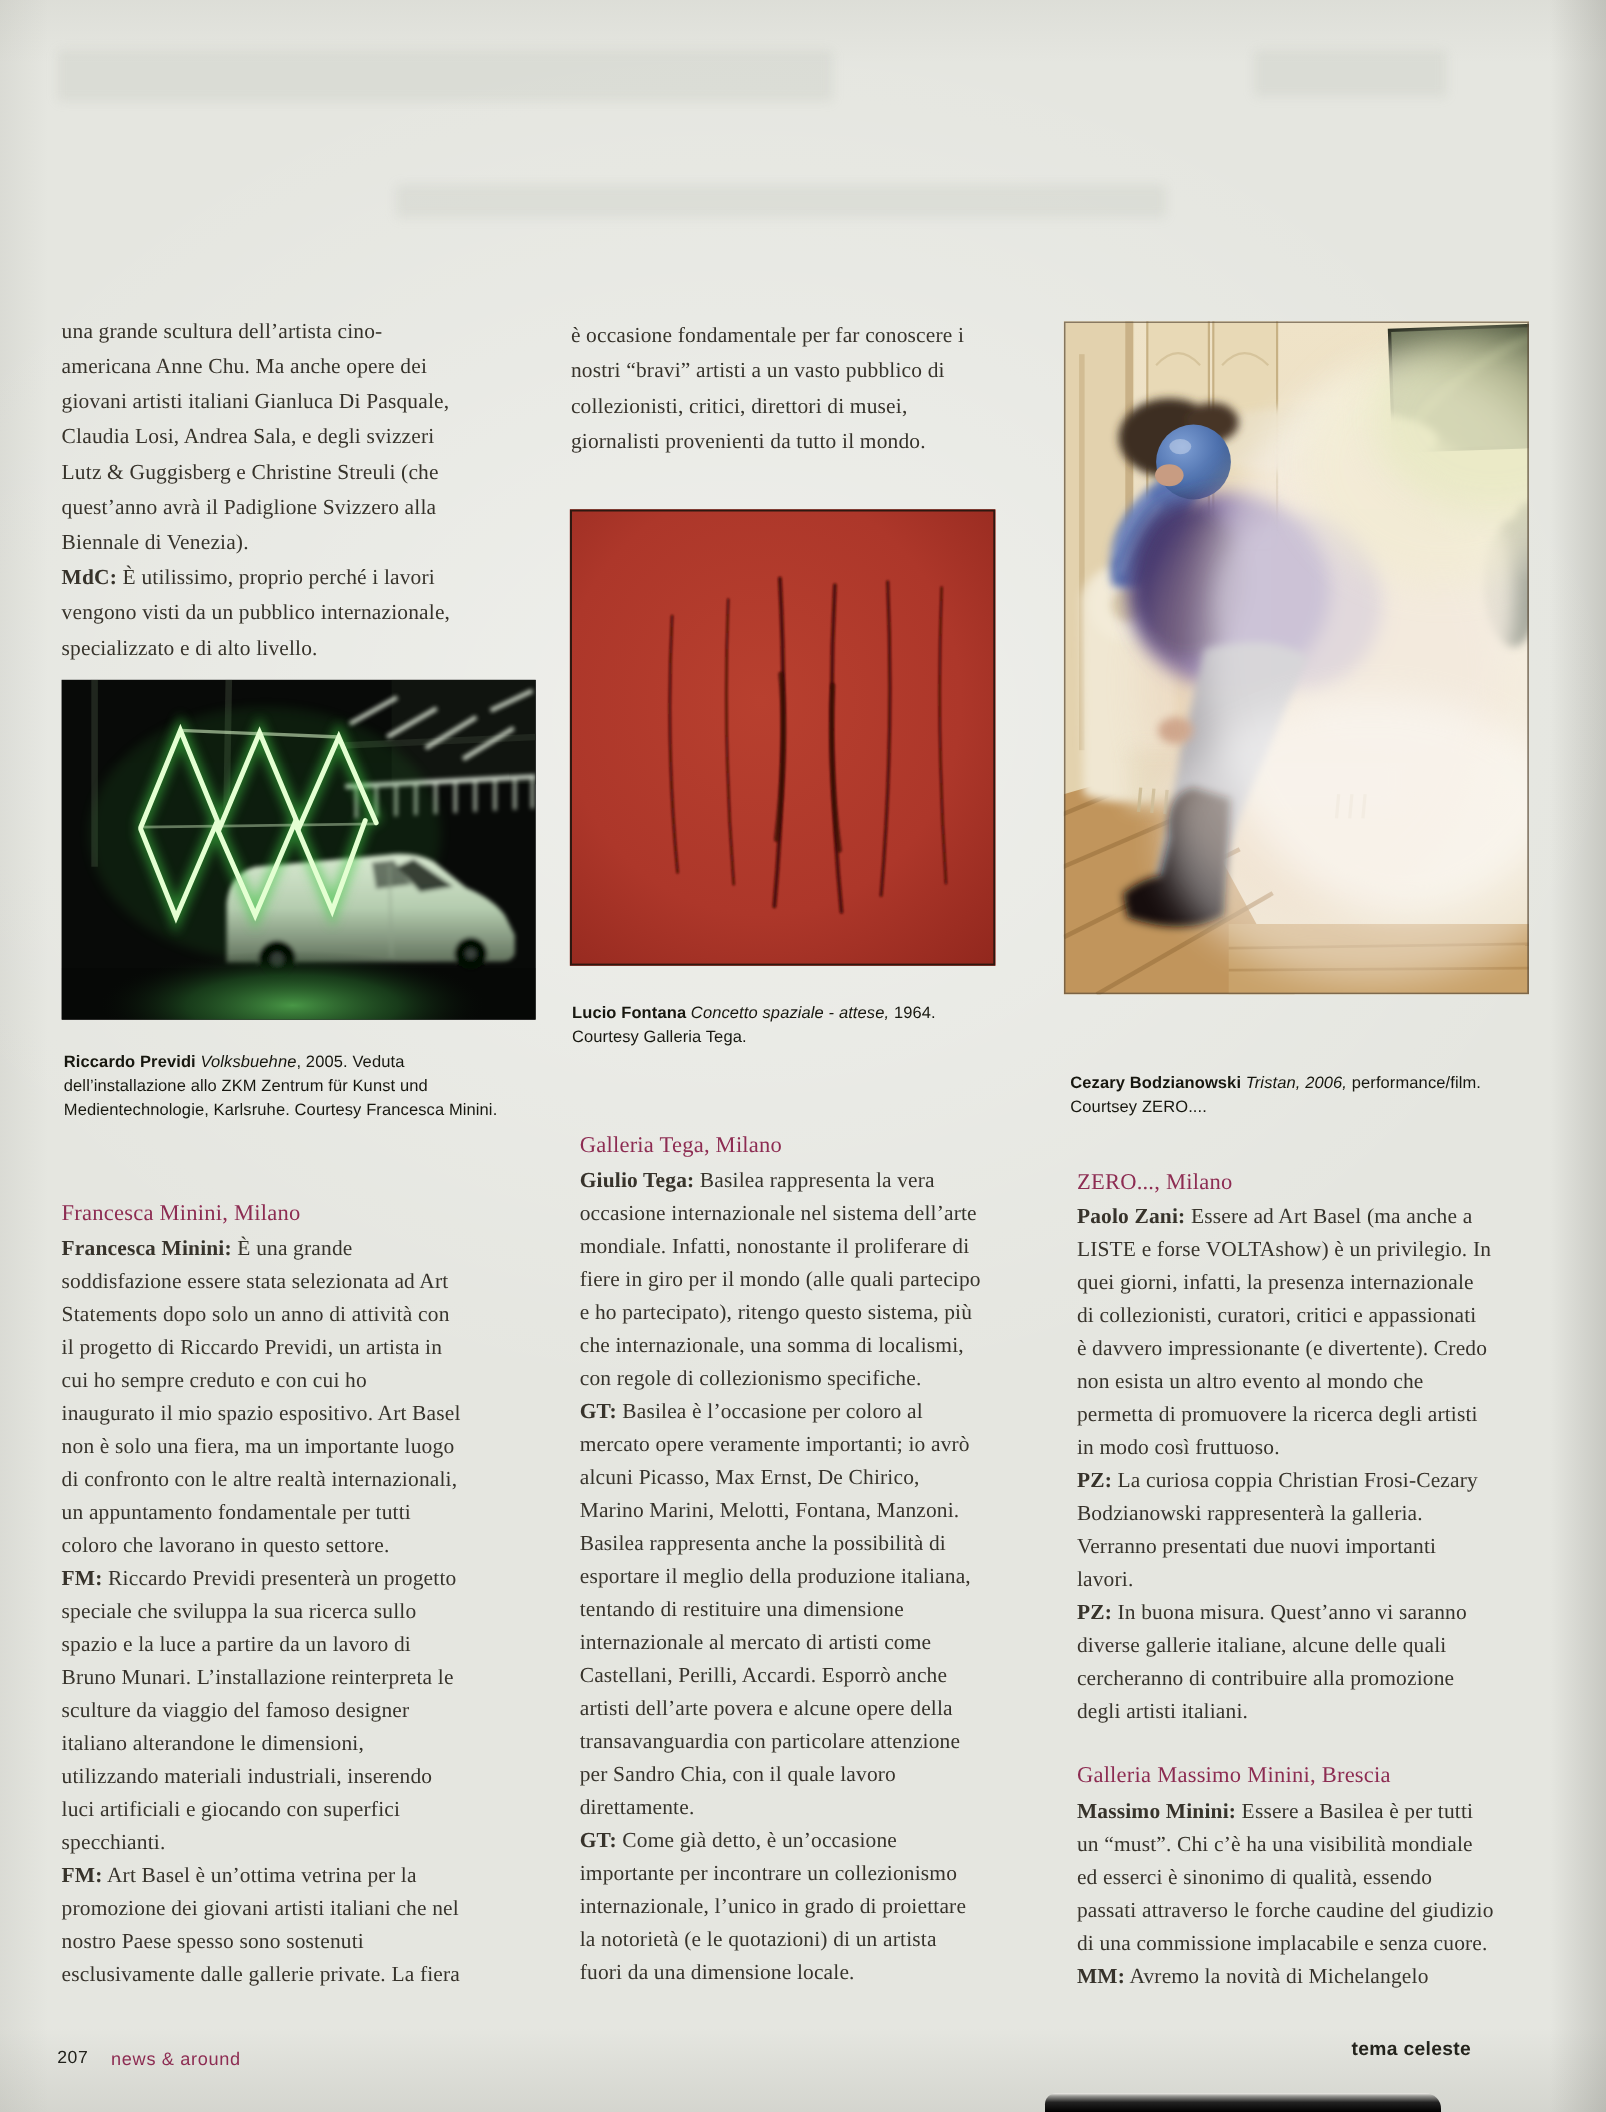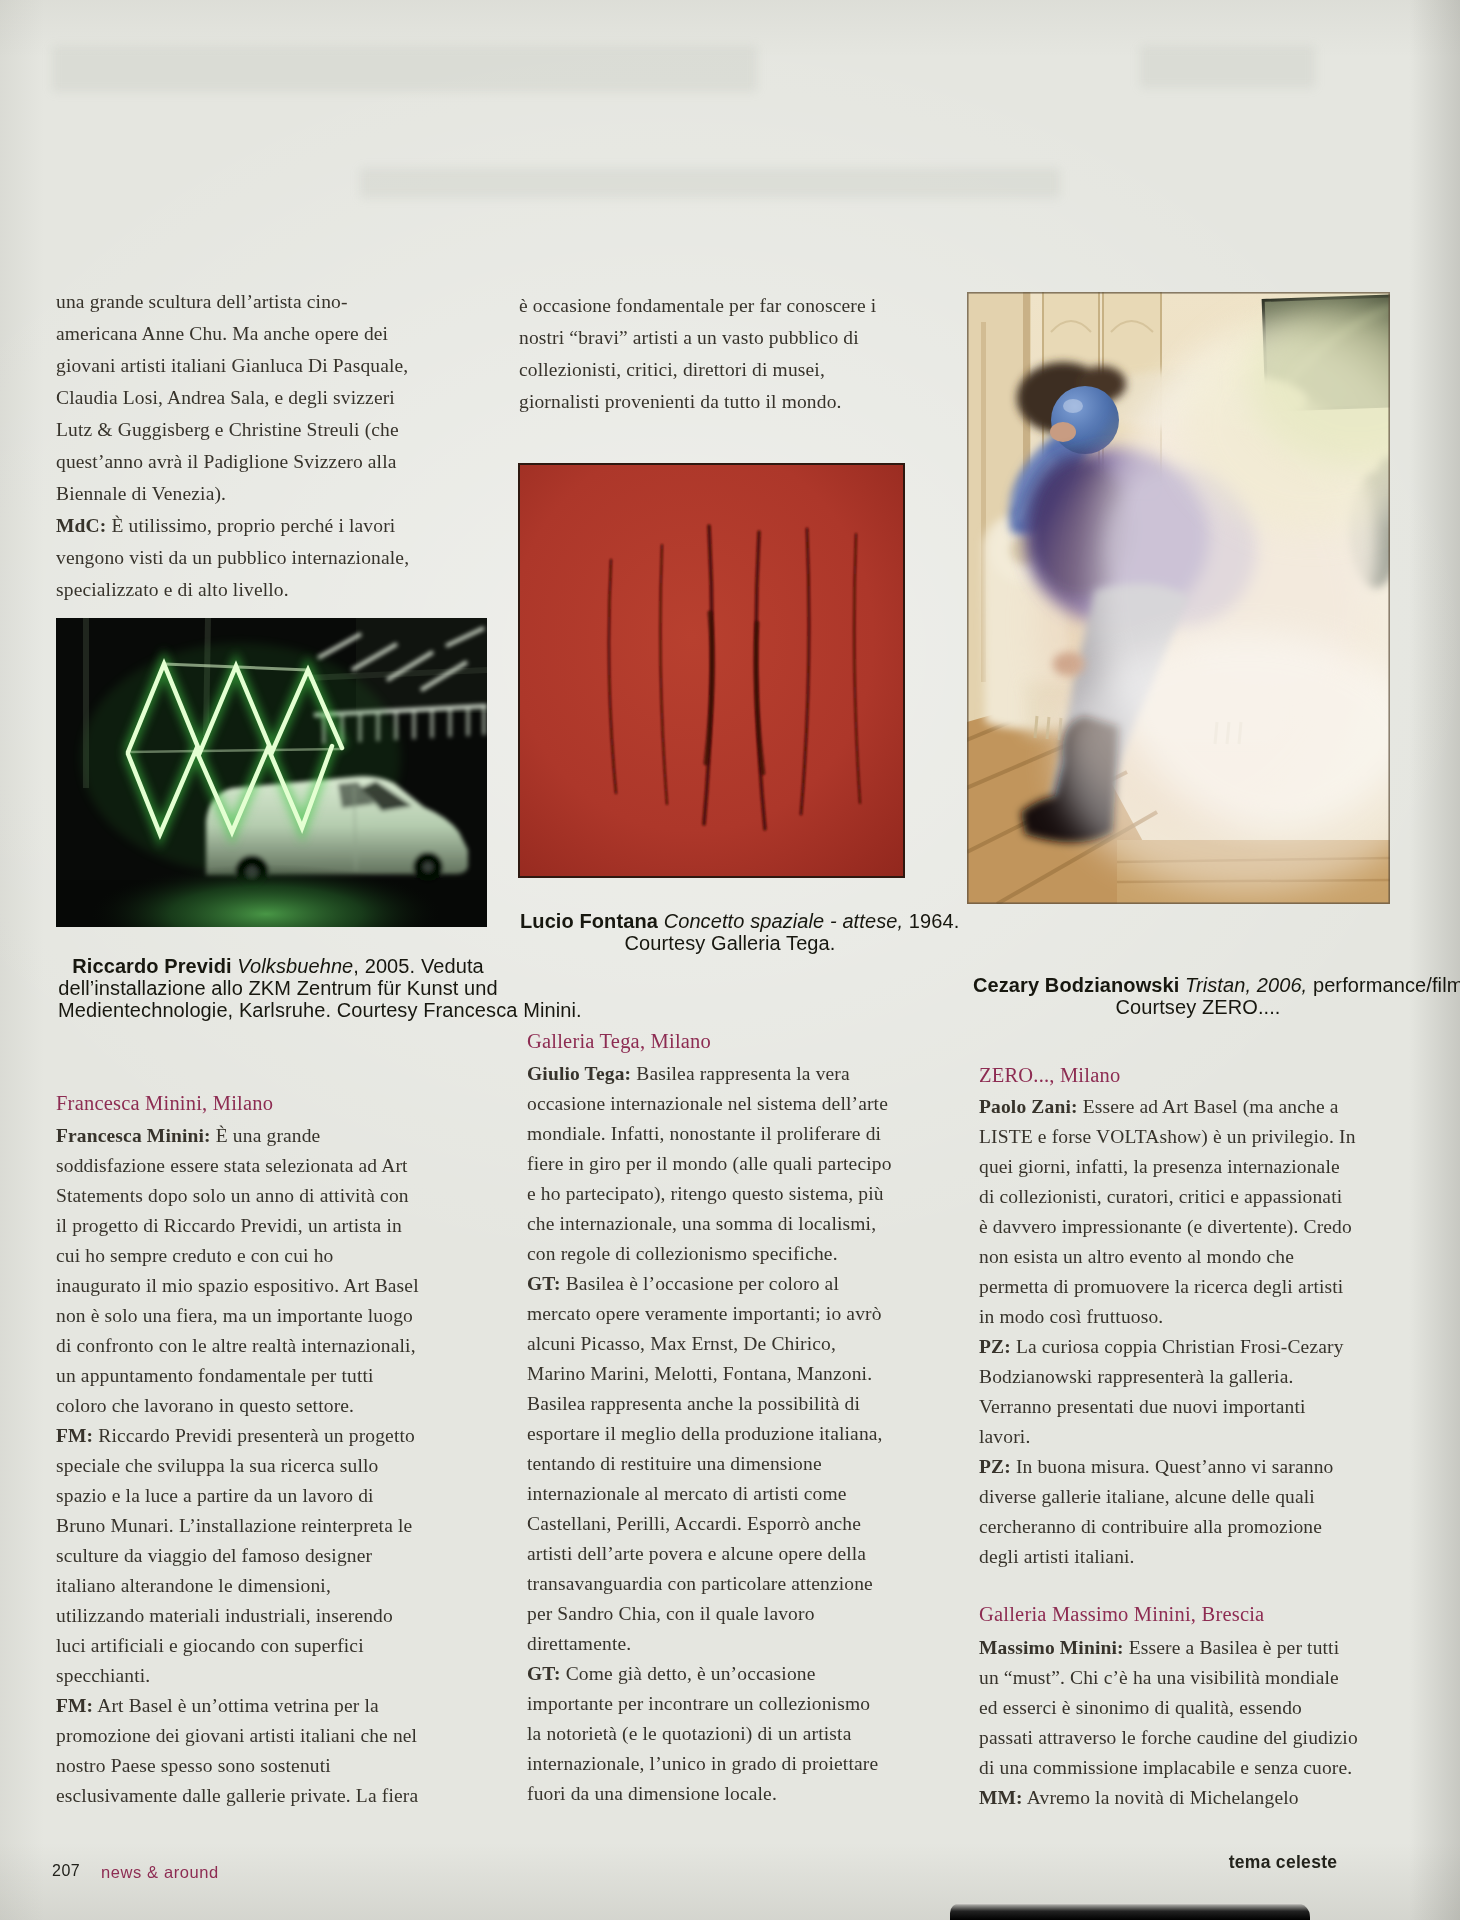--- a/index.html
+++ b/index.html
@@ -20,21 +20,21 @@
   .serif-block.lh32{line-height:32px;}
   .tline{white-space:nowrap;}
   .b{font-weight:bold;}
   .i{font-style:italic;}
   .heading{
     position:absolute;font-size:20.5px;line-height:26px;letter-spacing:.2px;
     color:var(--accent-plum,#8d2c52);white-space:nowrap;
   }
   .caption{
     position:absolute;font-family:"Liberation Sans","DejaVu Sans",sans-serif;
-    font-size:20px;line-height:22px;color:#17170f;letter-spacing:.1px;text-align:center;
+    font-size:15px;line-height:22px;color:#17170f;letter-spacing:.1px;
   }
   .photo{position:absolute;overflow:hidden;background:#111;}
   .photo svg{display:block;width:100%;height:100%;}
   .photo.light{background:#ece0c6;}
   .footer-num{position:absolute;left:52px;top:1862px;font-family:"Liberation Sans",sans-serif;font-size:16px;color:#21211b;letter-spacing:.5px;}
   .footer-section{position:absolute;left:101px;top:1863px;font-family:"Liberation Sans",sans-serif;font-size:16.5px;color:var(--accent-plum,#8d2c52);letter-spacing:.6px;}
   .footer-mag{position:absolute;left:1150px;top:1852px;width:266px;text-align:center;font-family:"Liberation Sans",sans-serif;font-size:17.5px;font-weight:bold;color:#23231c;letter-spacing:.3px;}
   .scan-bar{
     position:absolute;left:950px;top:1903px;width:360px;height:17px;
     border-radius:10px 14px 0 0;
@@ -232,22 +232,22 @@
     <div class="tline">esportare il meglio della produzione italiana,</div>
     <div class="tline">tentando di restituire una dimensione</div>
     <div class="tline">internazionale al mercato di artisti come</div>
     <div class="tline">Castellani, Perilli, Accardi. Esporrò anche</div>
     <div class="tline">artisti dell’arte povera e alcune opere della</div>
     <div class="tline">transavanguardia con particolare attenzione</div>
     <div class="tline">per Sandro Chia, con il quale lavoro</div>
     <div class="tline">direttamente.</div>
     <div class="tline"><span class="b">GT:</span><span> Come già detto, è un’occasione</span></div>
     <div class="tline">importante per incontrare un collezionismo</div>
+    <div class="tline">internazionale, l’unico in grado di proiettare</div>
     <div class="tline">la notorietà (e le quotazioni) di un artista</div>
-    <div class="tline">internazionale, l’unico in grado di proiettare</div>
     <div class="tline">fuori da una dimensione locale.</div>
   </div>
 
 <div class="photo light" style="left:967px;top:292px;width:423px;height:612px">
   <svg viewBox="0 0 423 612" preserveAspectRatio="none">
     <defs>
       <linearGradient id="wall" x1="0" y1="0" x2="0" y2="1">
           <stop offset="0" stop-color="#efe3c8"></stop>
           <stop offset="1" stop-color="#e6d6b8"></stop>
         </linearGradient>

